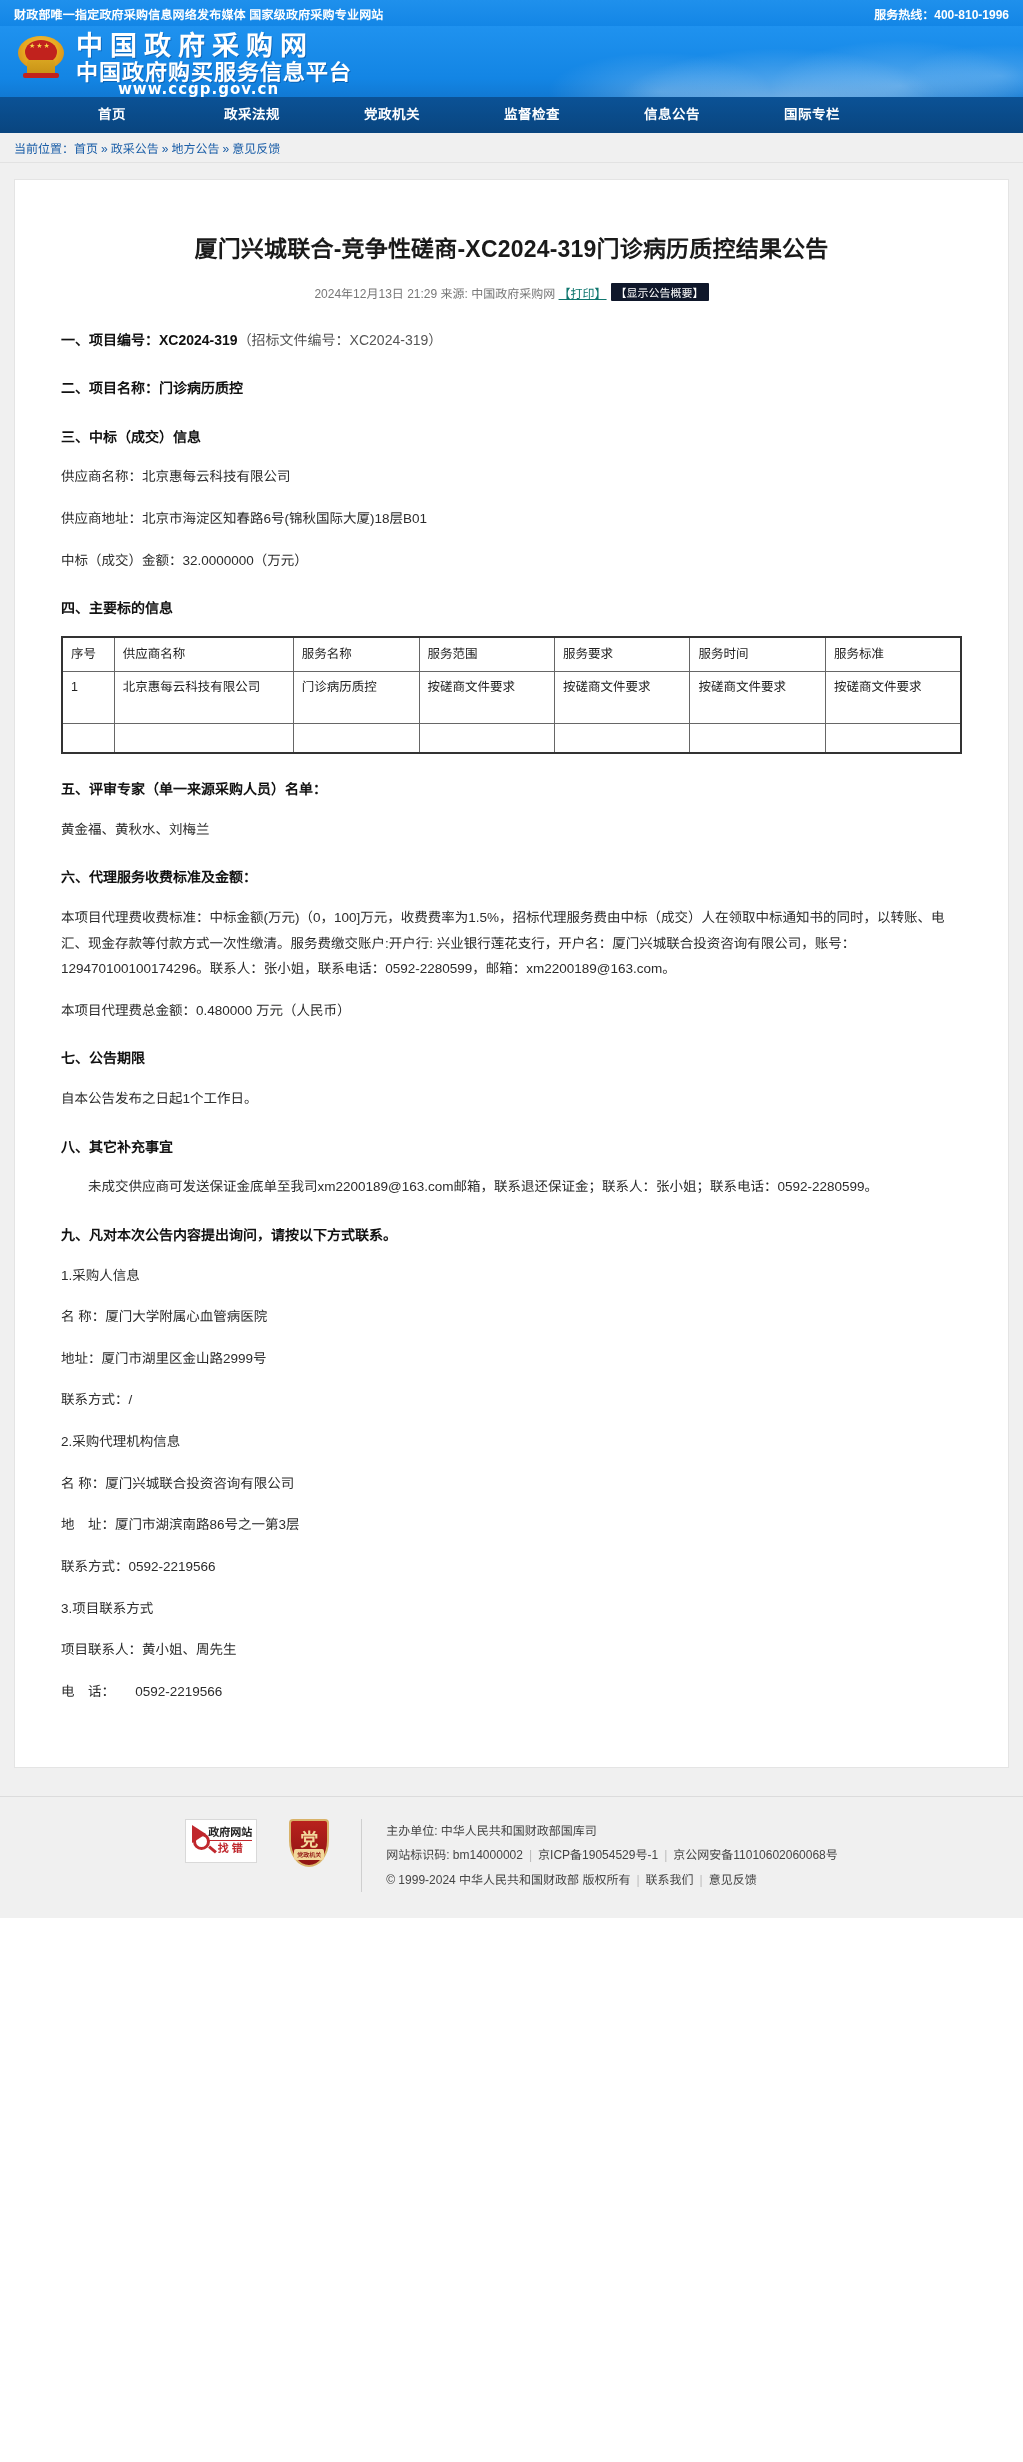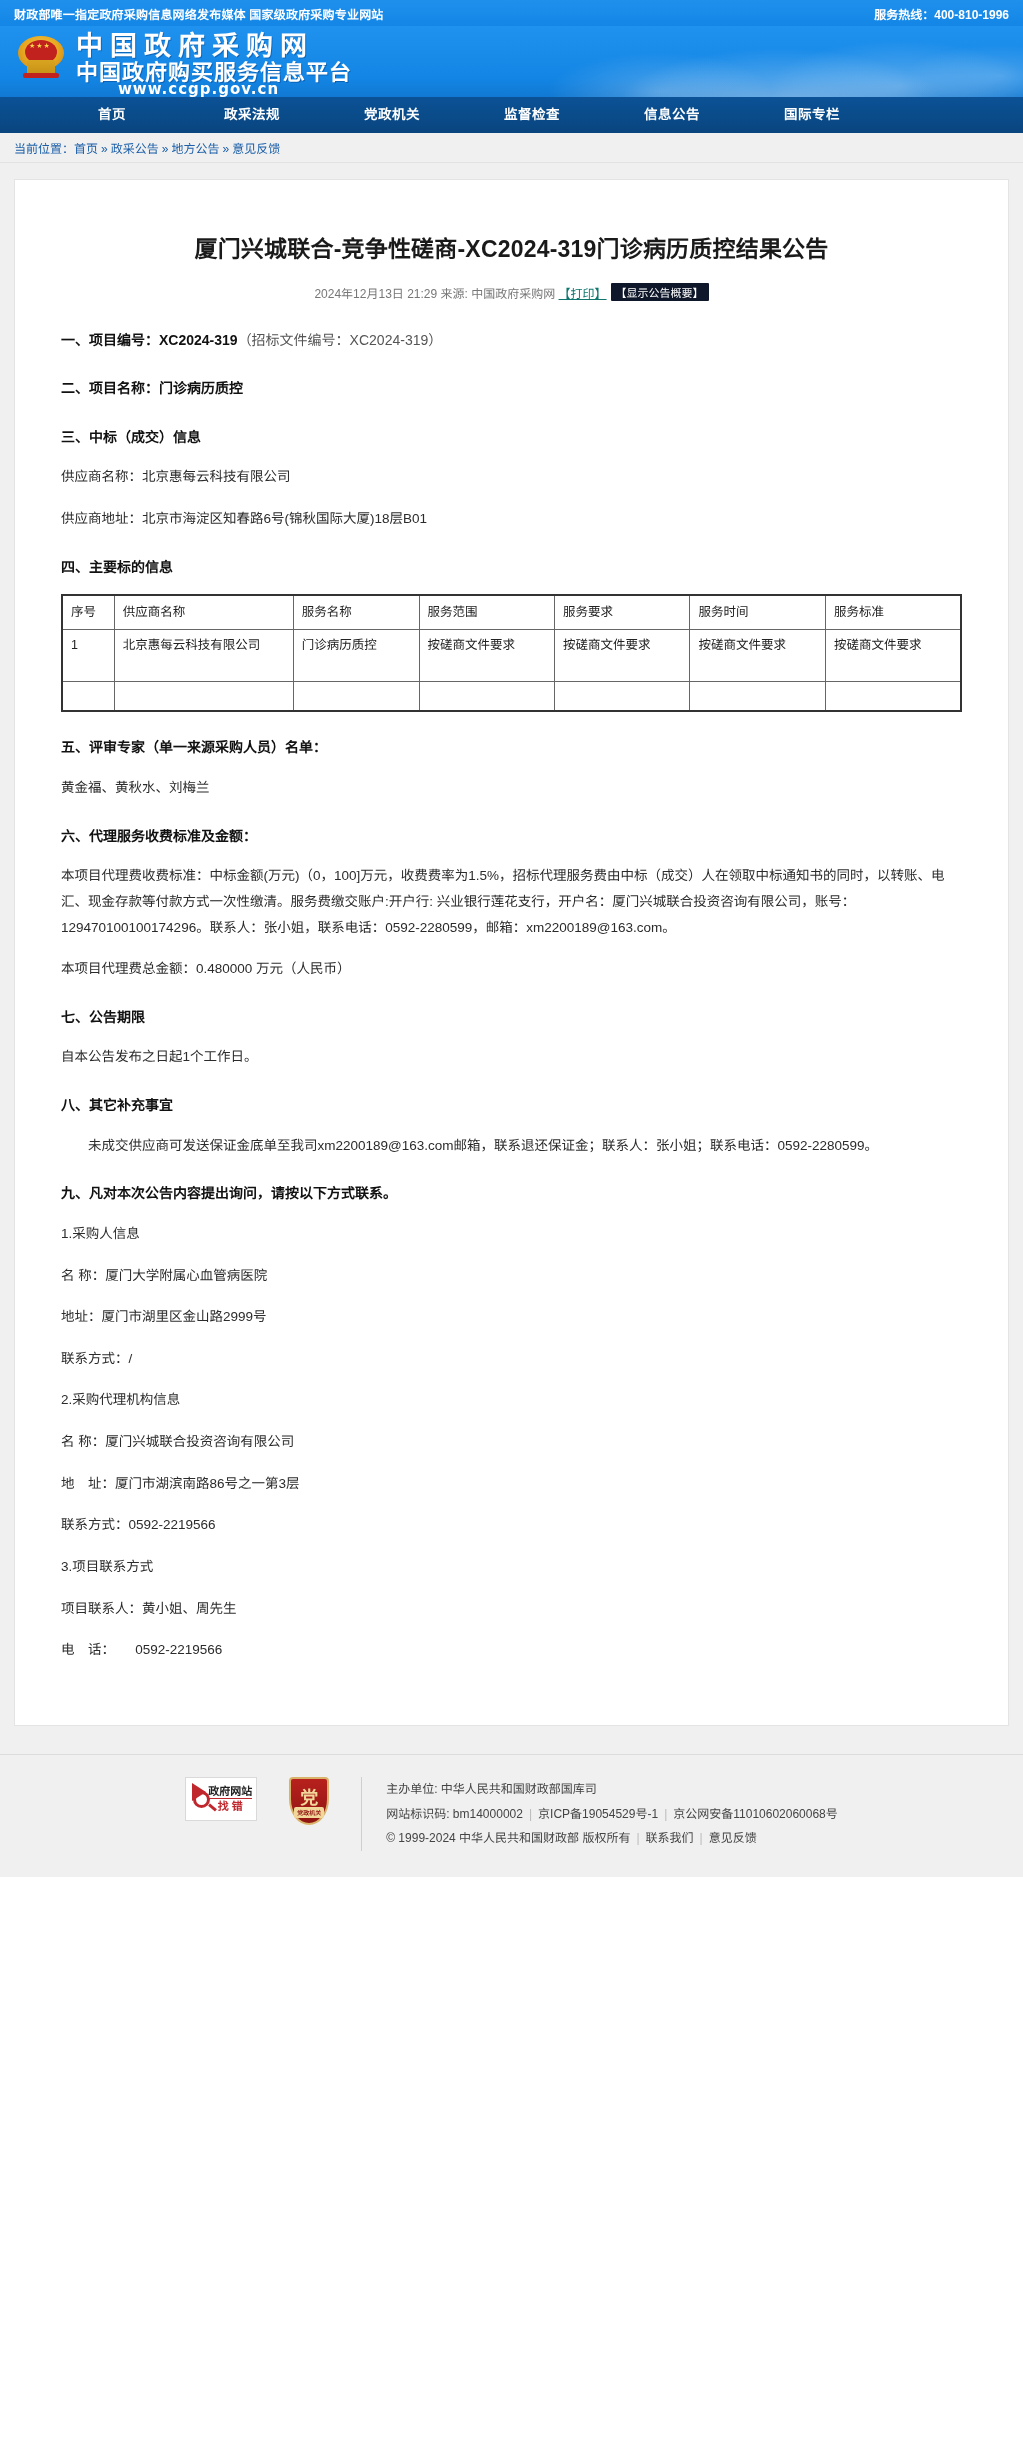--- a/index.html
+++ b/index.html
@@ -313,20 +313,21 @@
         <span>一、项目编号：</span><span>XC2024-319</span><span class="muted">（招标文件编号：XC2024-319）</span>
       </div>
 
       <div class="h2">
         <span>二、项目名称：</span><span>门诊病历质控</span>
       </div>
 
       <div class="h2">三、中标（成交）信息</div>
       <p>供应商名称：北京惠每云科技有限公司</p>
       <p>供应商地址：北京市海淀区知春路6号(锦秋国际大厦)18层B01</p>
+      <p>中标（成交）金额：32.0000000（万元）</p>
 
       <div class="h2">四、主要标的信息</div>
 
       <table class="lots">
         <colgroup>
           <col class="c0">
             <col class="c1">
             <col class="c2">
             <col class="c3">
             <col class="c4">

